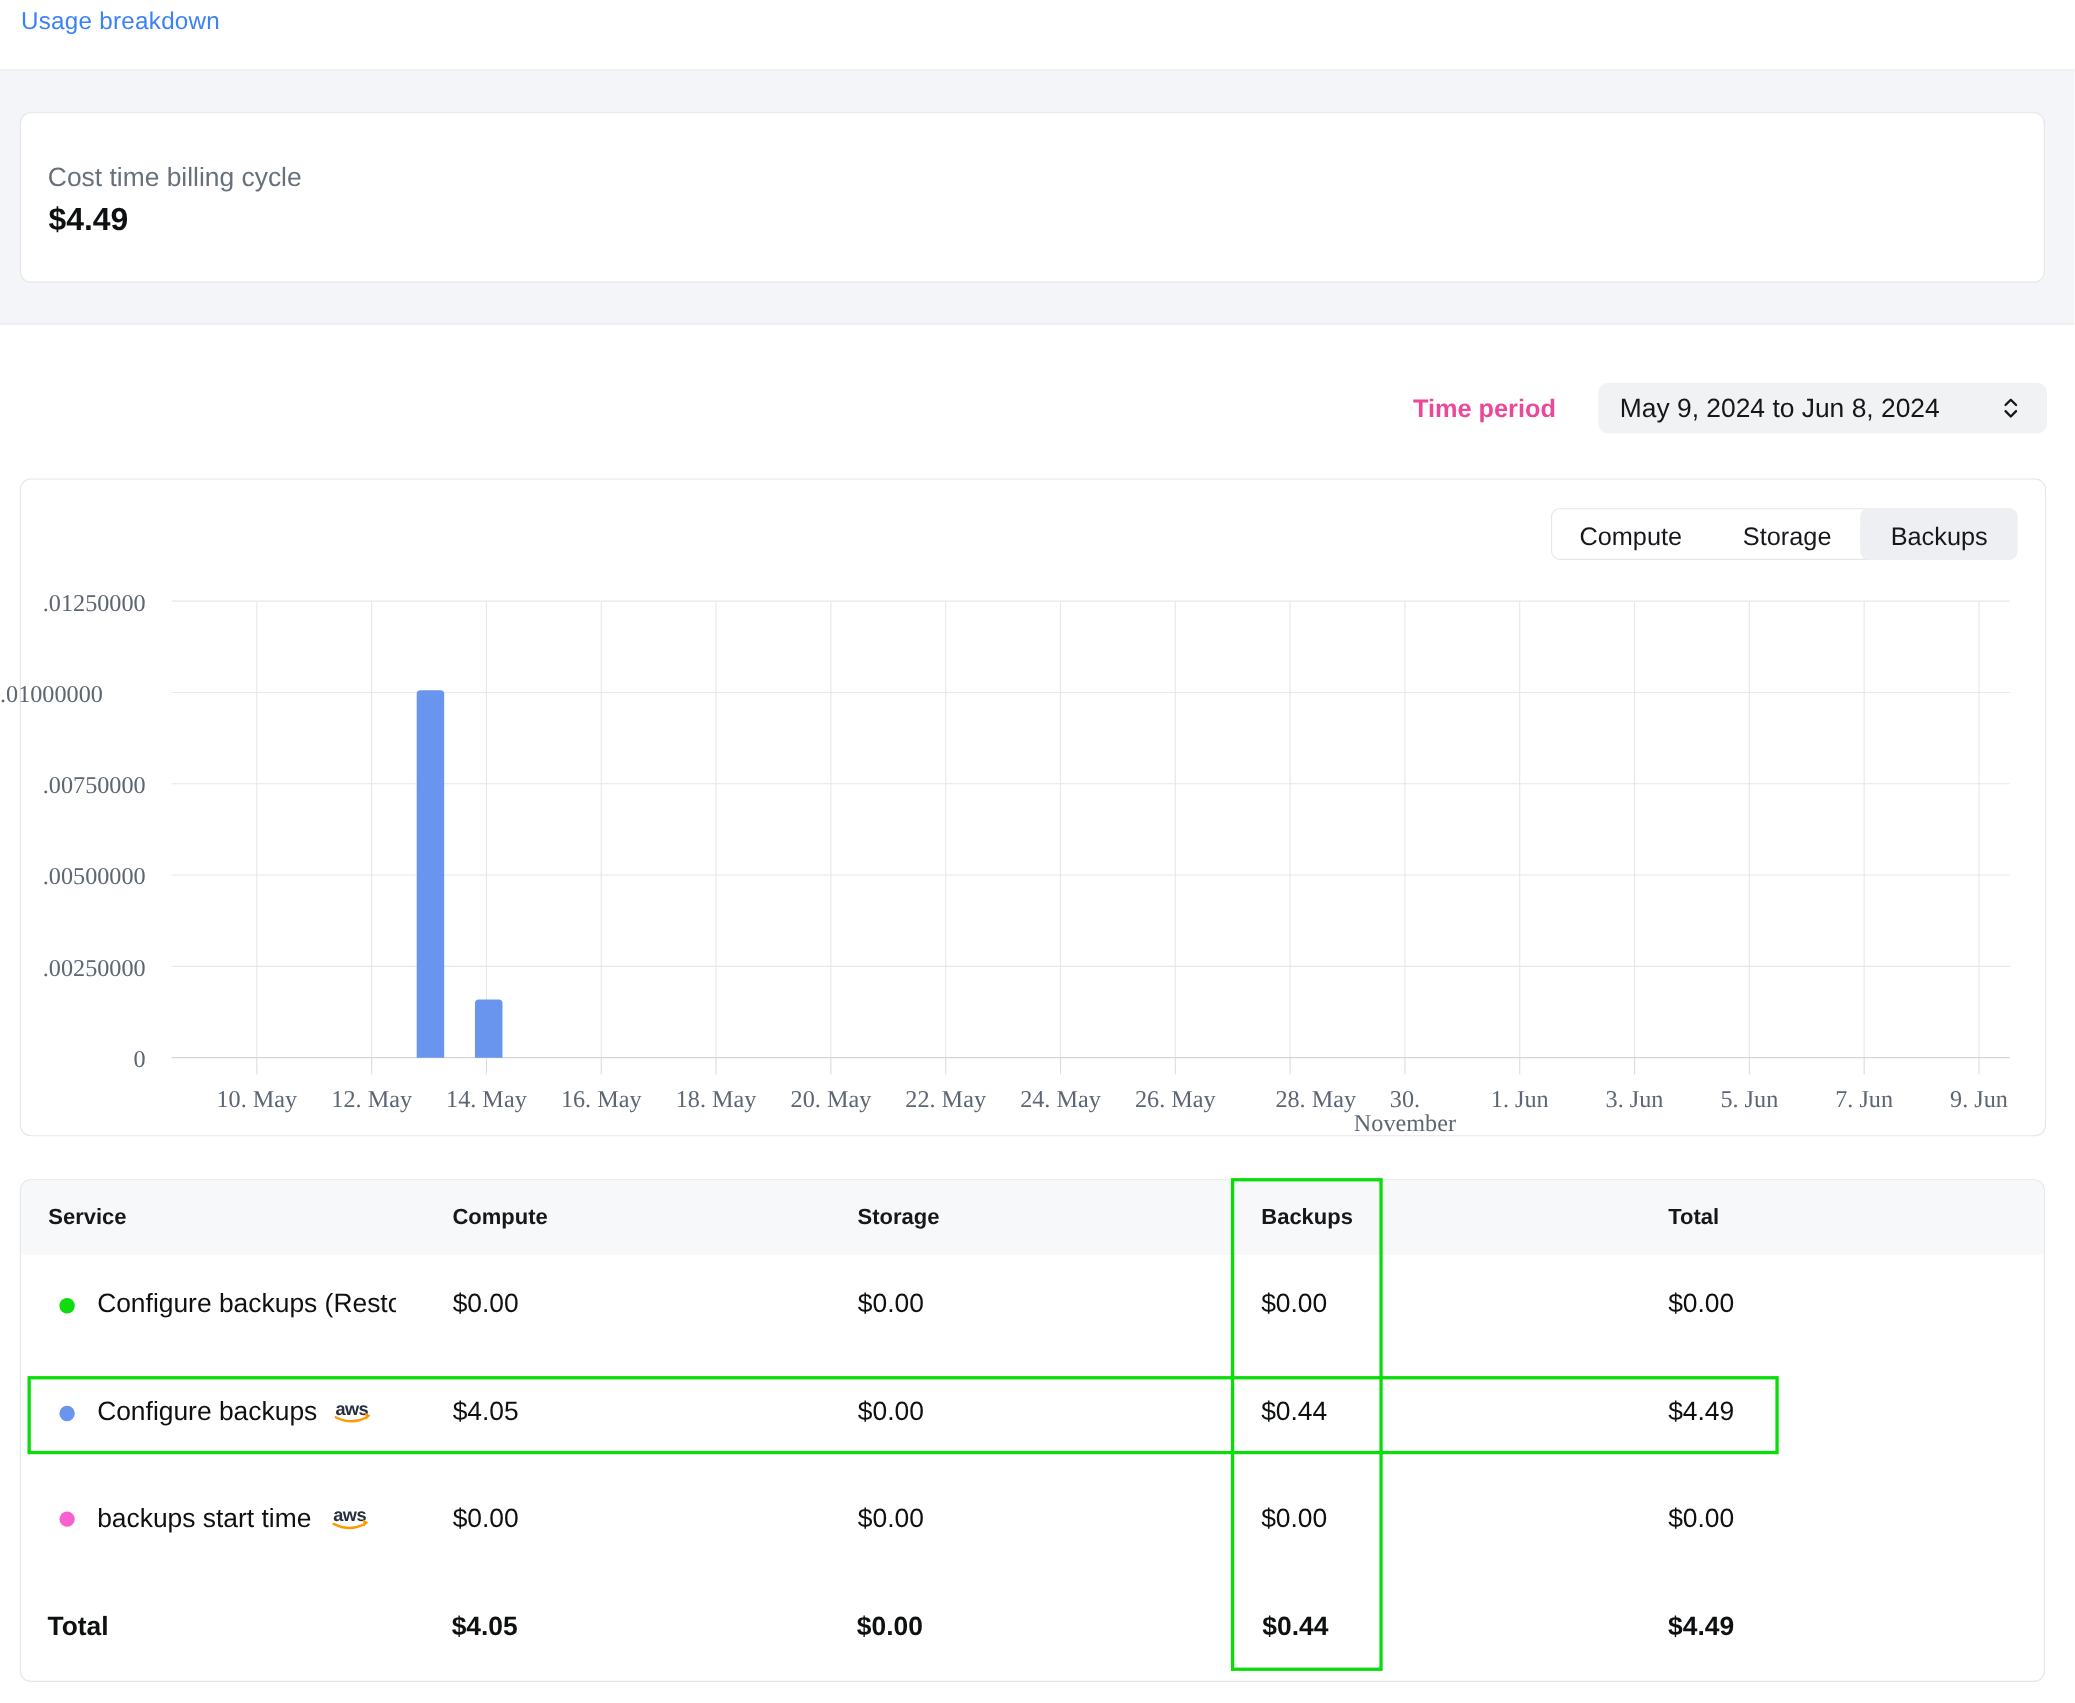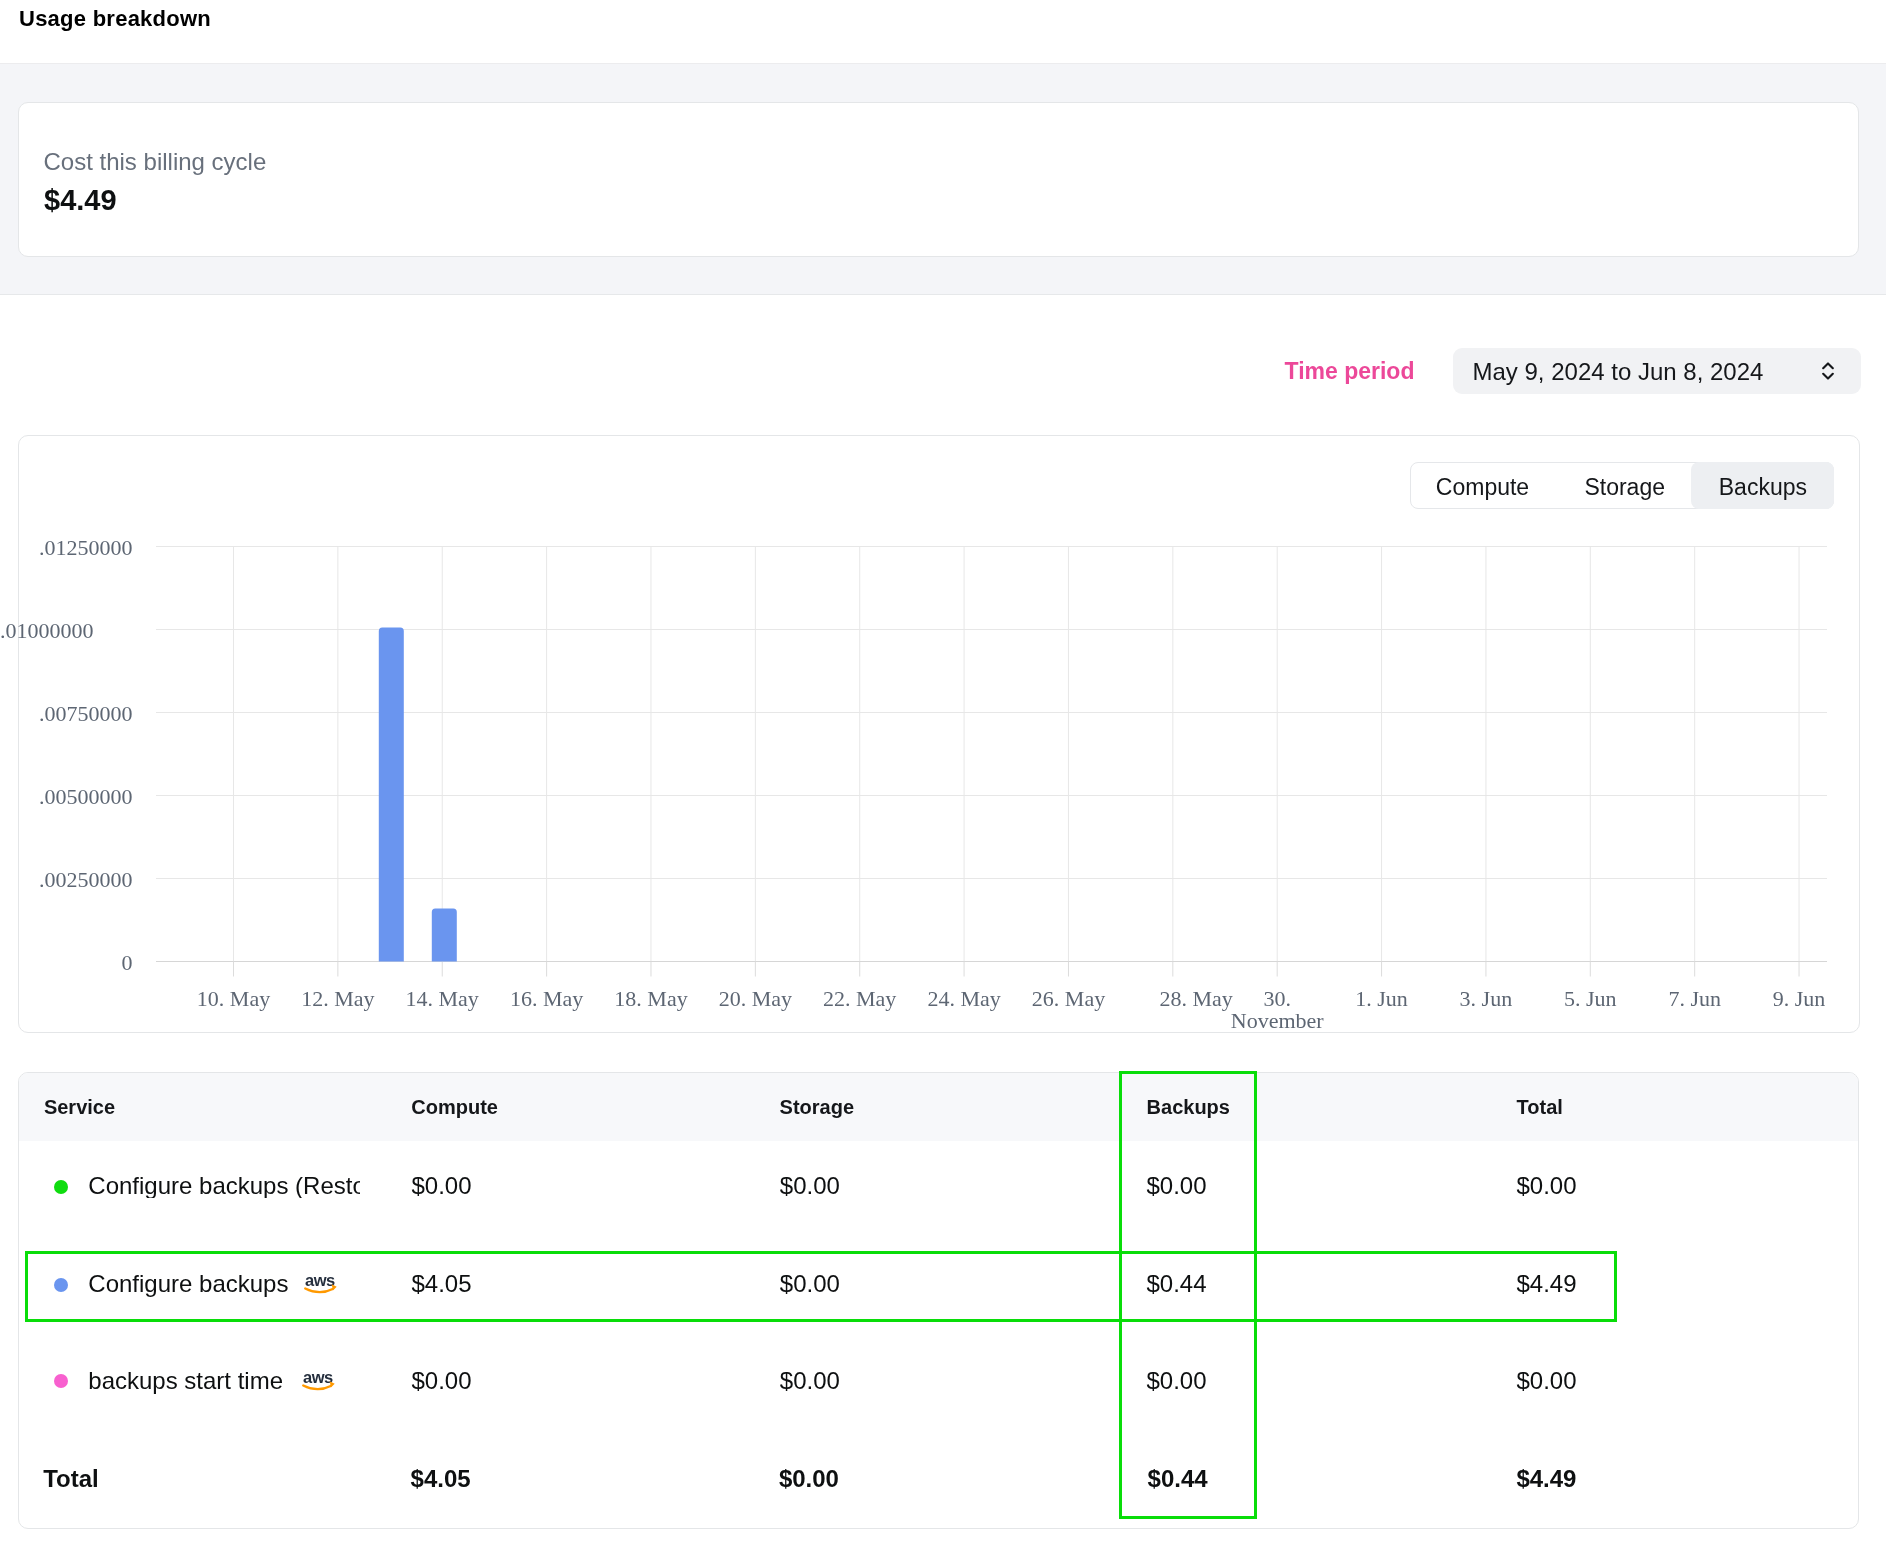--- a/index.html
+++ b/index.html
@@ -9,26 +9,26 @@
   .hdr { font-size:20px; font-weight:700; color:#15171a; }
   .rowtxt { font-size:24px; color:#0e1011; }
   .totaltxt { font-size:24px; font-weight:700; color:#0e1011; }
   .dot { width:14px; height:14px; border-radius:50%; }
   .axlbl { font-size:22px; color:#5d6673;font-family:Liberation Serif, serif; }
 </style>
 </head>
 <body>
 <div id="page">
 
-  <div class="abs" style="left:19px; top:7.9px; font-size:22px; font-weight:700; color:#000000; letter-spacing:0.25px;">Usage breakdown</div>
+  <div class="abs" style="left:19px; top:7.9px; font-size:22px; font-weight:400; color:#3b82f6; letter-spacing:0.25px;">Usage breakdown</div>
 
   <div class="abs" style="left:0; top:63px; width:1886px; height:232.3px; background:#f4f5f8; border-top:1px solid #ececee; border-bottom:1px solid #e6e8ea;"></div>
 
   <div class="abs" style="left:17.5px; top:101.5px; width:1841.5px; height:155px; background:#fff; border:1px solid #e4e6e8; border-radius:10px;"></div>
-  <div class="abs" style="left:43.5px; top:149.5px; font-size:24px; color:#68707c;">Cost this billing cycle</div>
+  <div class="abs" style="left:43.5px; top:149.5px; font-size:24px; color:#68707c;">Cost time billing cycle</div>
   <div class="abs" style="left:44px; top:186.3px; font-size:29px; font-weight:700; color:#0e1011;">$4.49</div>
 
   <div class="abs" style="left:1284.5px; top:360.2px; font-size:23px; font-weight:700; color:#ec4899;">Time period</div>
   <div class="abs" style="left:1452.5px; top:348px; width:408px; height:46px; background:#f1f2f4; border-radius:9px;"></div>
   <div class="abs" style="left:1472.5px; top:359.6px; font-size:24px; color:#15171a;">May 9, 2024 to Jun 8, 2024</div>
   <svg class="abs" style="left:1822px; top:362px;" width="12" height="18" viewBox="0 0 12 18">
     <path d="M1.2 6.2 L6 1.4 L10.8 6.2" fill="none" stroke="#15171a" stroke-width="2.1" stroke-linecap="round" stroke-linejoin="round"></path>
     <path d="M1.2 11.8 L6 16.6 L10.8 11.8" fill="none" stroke="#15171a" stroke-width="2.1" stroke-linecap="round" stroke-linejoin="round"></path>
   </svg>
 

